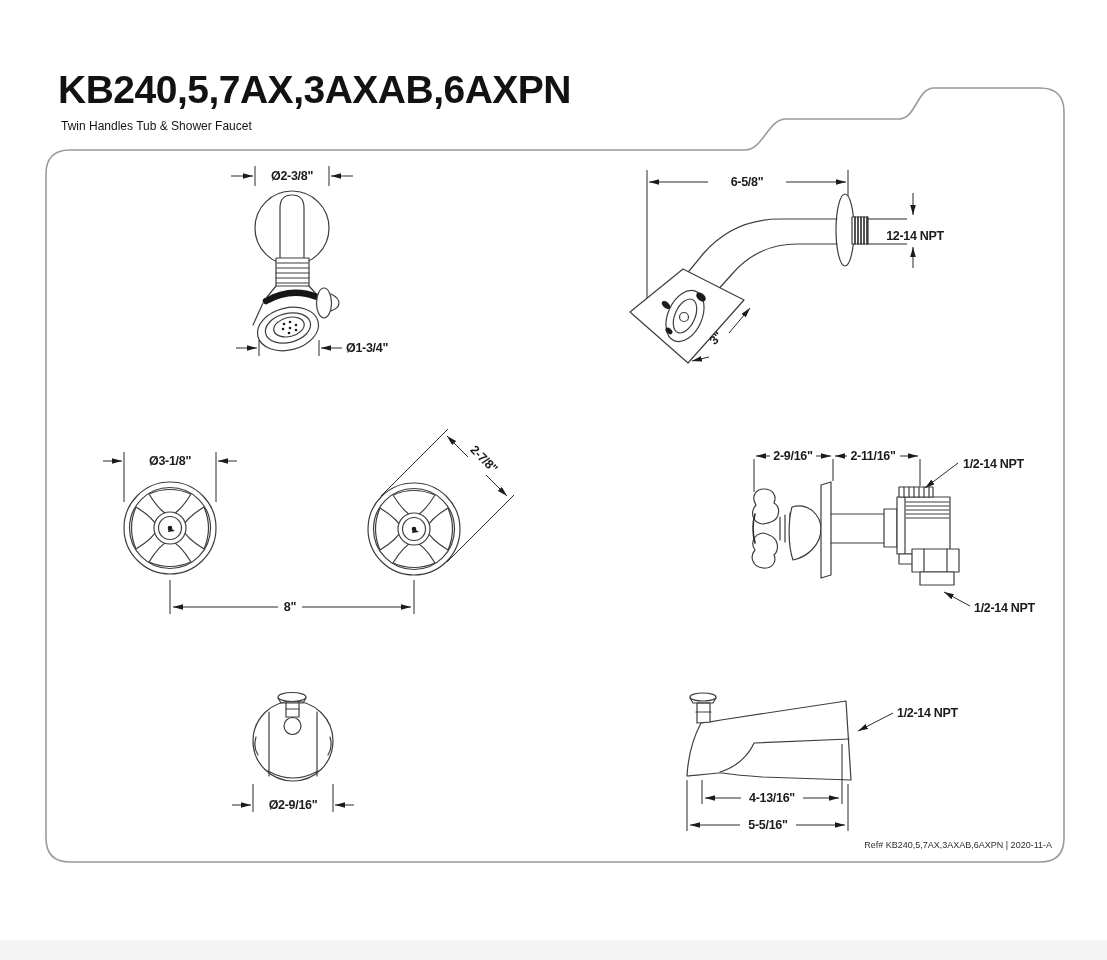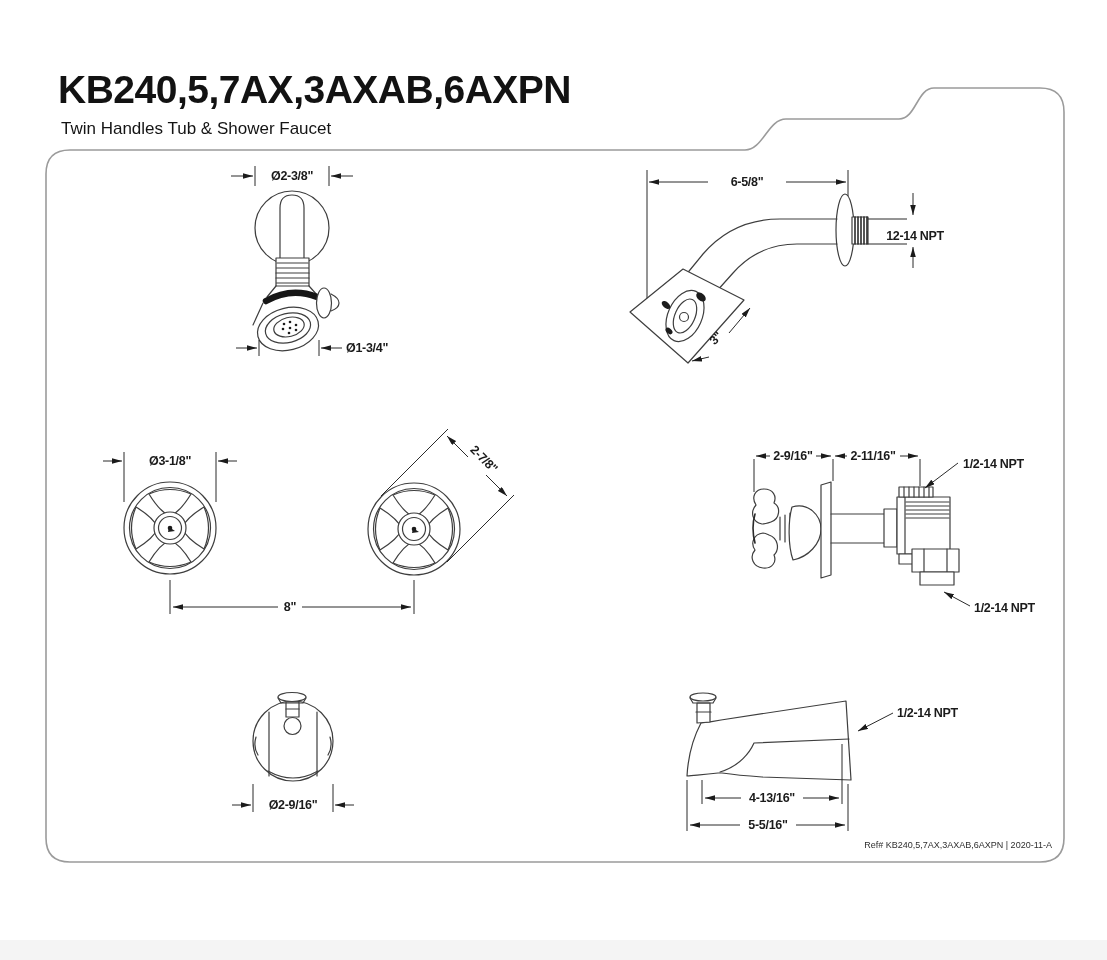--- a/index.html
+++ b/index.html
@@ -1,20 +1,20 @@
 <!DOCTYPE html>
 <html><head>
 <meta charset="utf-8">
 <style>
   html,body{margin:0;padding:0;background:#f4f4f4;}
   .sheet{position:relative;width:1107px;height:940px;background:#ffffff;overflow:hidden;
          font-family:"Liberation Sans",sans-serif;}
   .title{position:absolute;left:58px;top:70px;font-weight:700;font-size:39px;line-height:1.05;
          color:#121212;letter-spacing:-0.5px;white-space:nowrap;}
-  .subtitle{position:absolute;left:61px;top:119px;font-weight:400;font-size:17px;color:#141414;
+  .subtitle{position:absolute;left:61px;top:119px;font-weight:400;font-size:12px;color:#141414;
          white-space:nowrap;}
   svg{position:absolute;left:0;top:0;}
   .ln{fill:none;stroke:#3e3e3e;stroke-width:1.2;stroke-linecap:round;stroke-linejoin:round;}
   .fw{fill:#ffffff;stroke:#3e3e3e;stroke-width:1.2;stroke-linejoin:round;}
   .thk{fill:none;stroke:#161616;stroke-width:6.5;stroke-linecap:round;}
   .thr{fill:none;stroke:#2a2a2a;stroke-width:1.6;stroke-linecap:round;}
   .dim{fill:none;stroke:#2b2b2b;stroke-width:1;}
   .dk{fill:#1c1c1c;stroke:none;}
   .dtxt{font-family:"Liberation Sans",sans-serif;font-size:12.5px;font-weight:700;fill:#1b1b1b;
         letter-spacing:-0.3px;}

